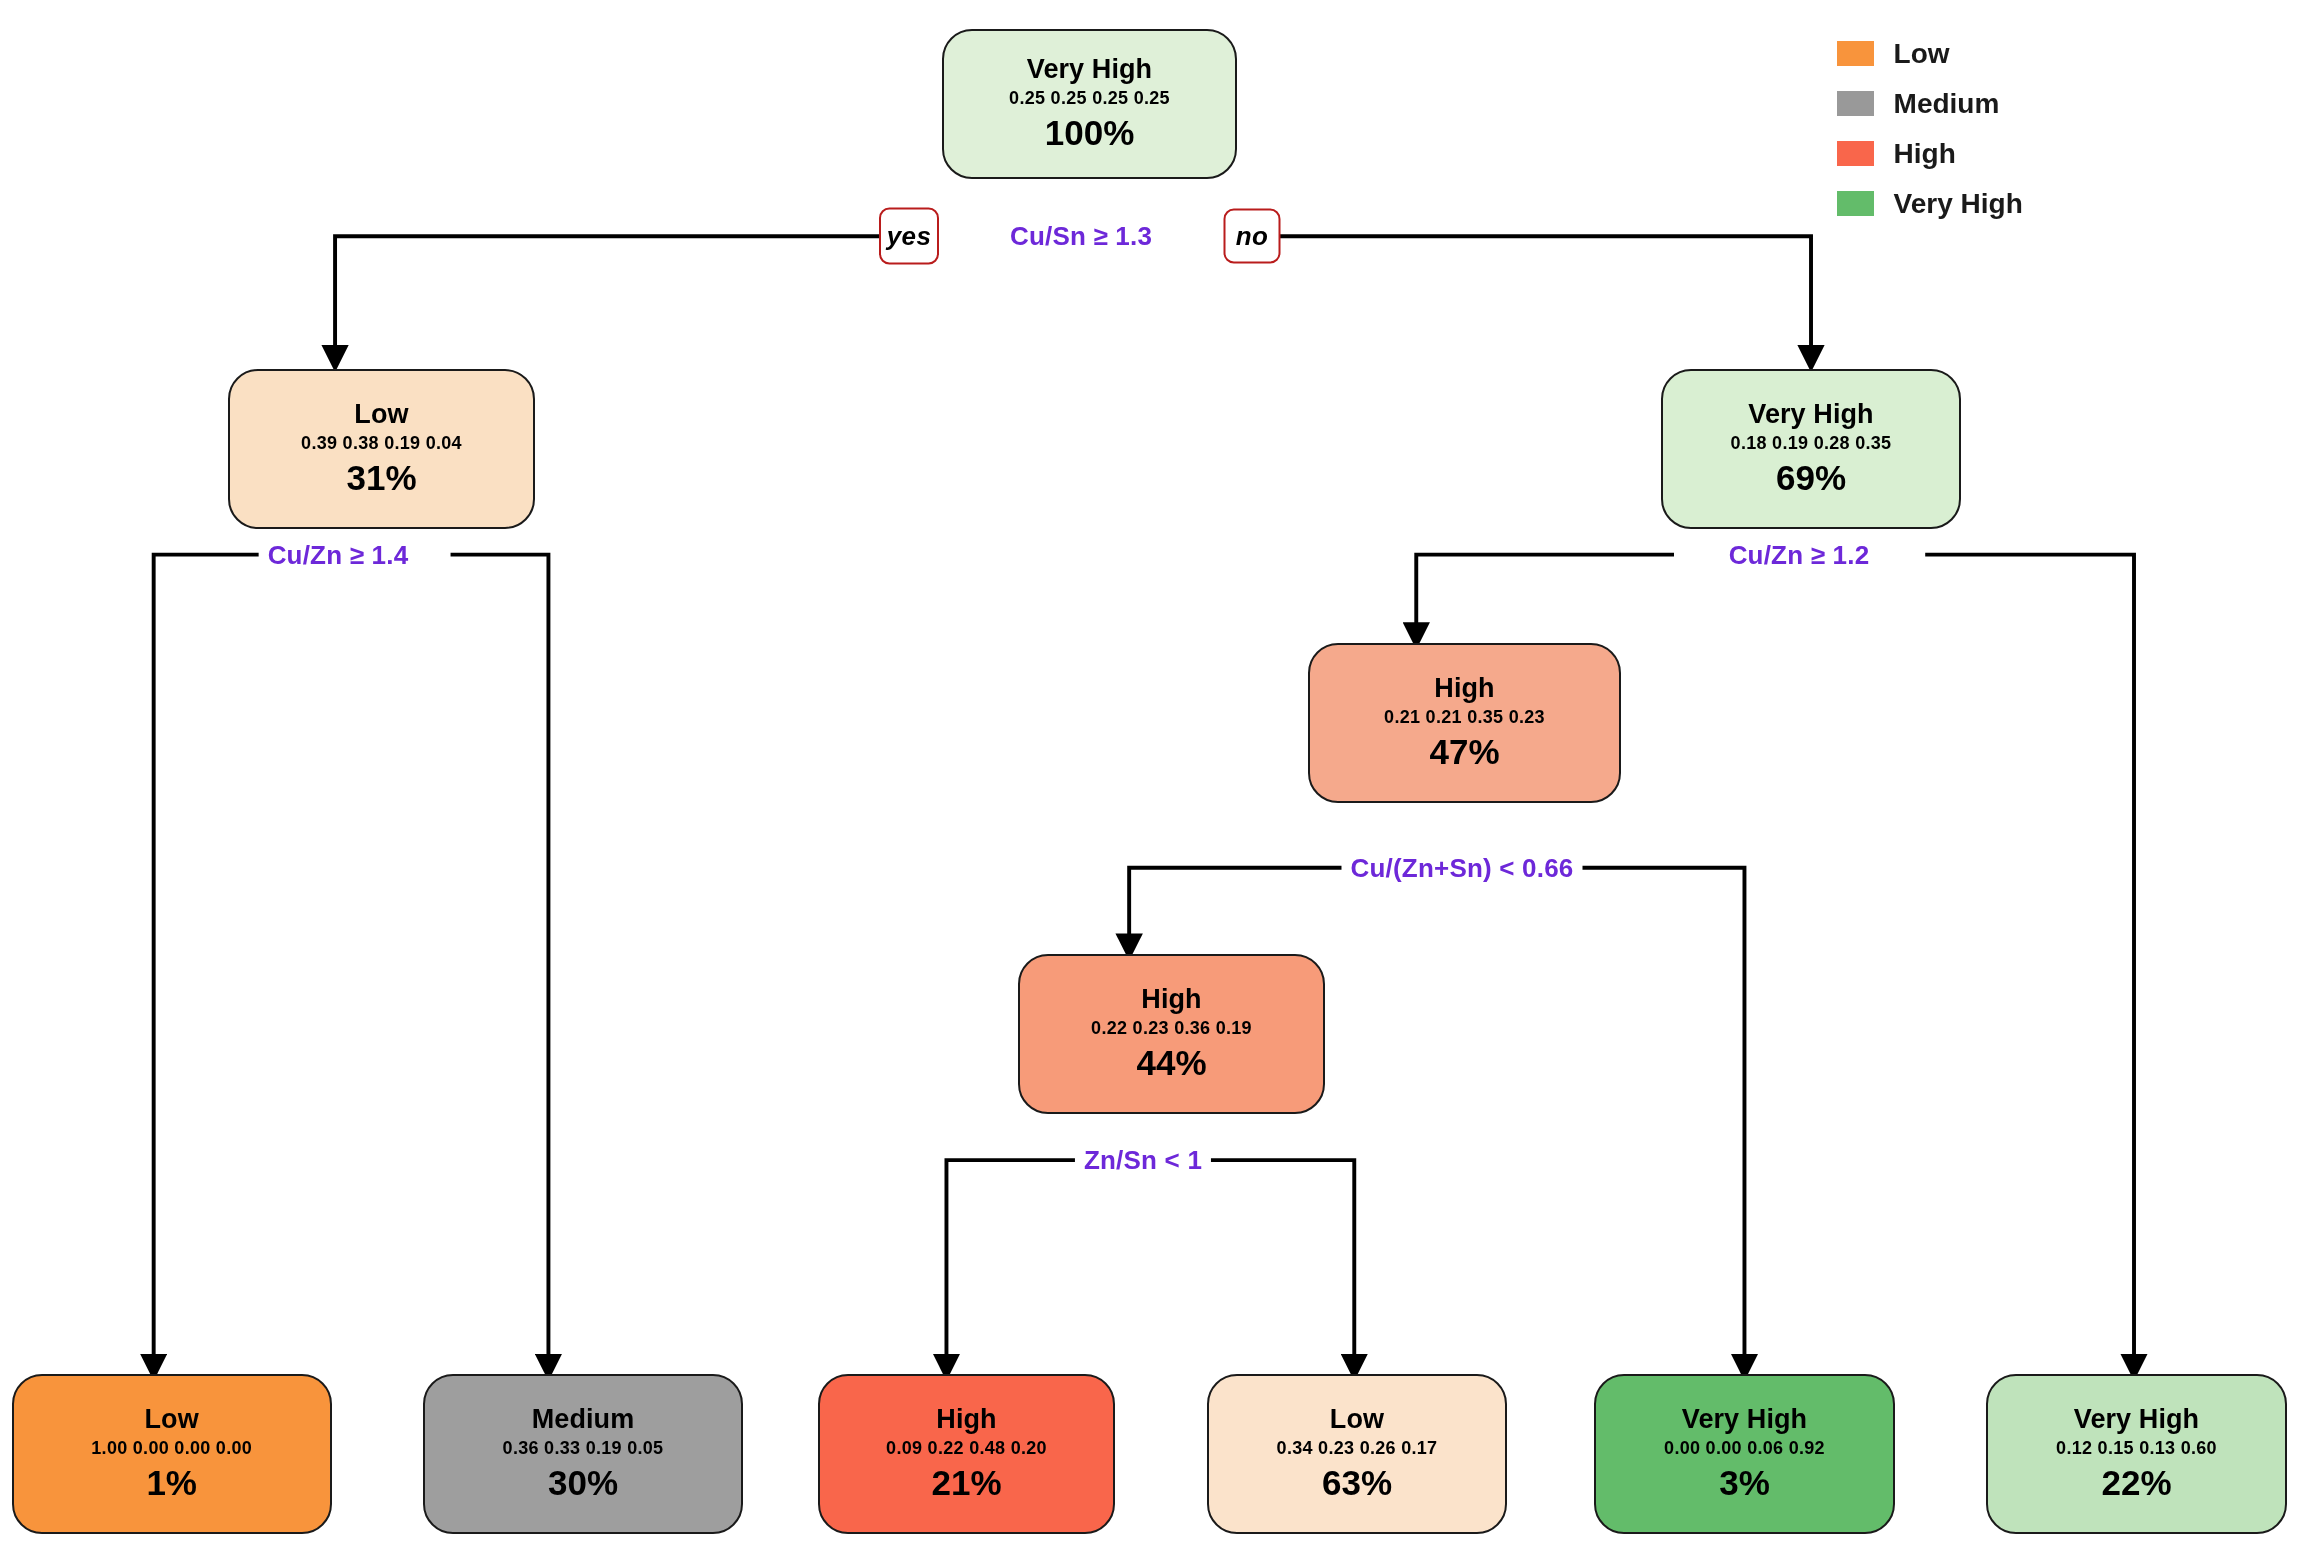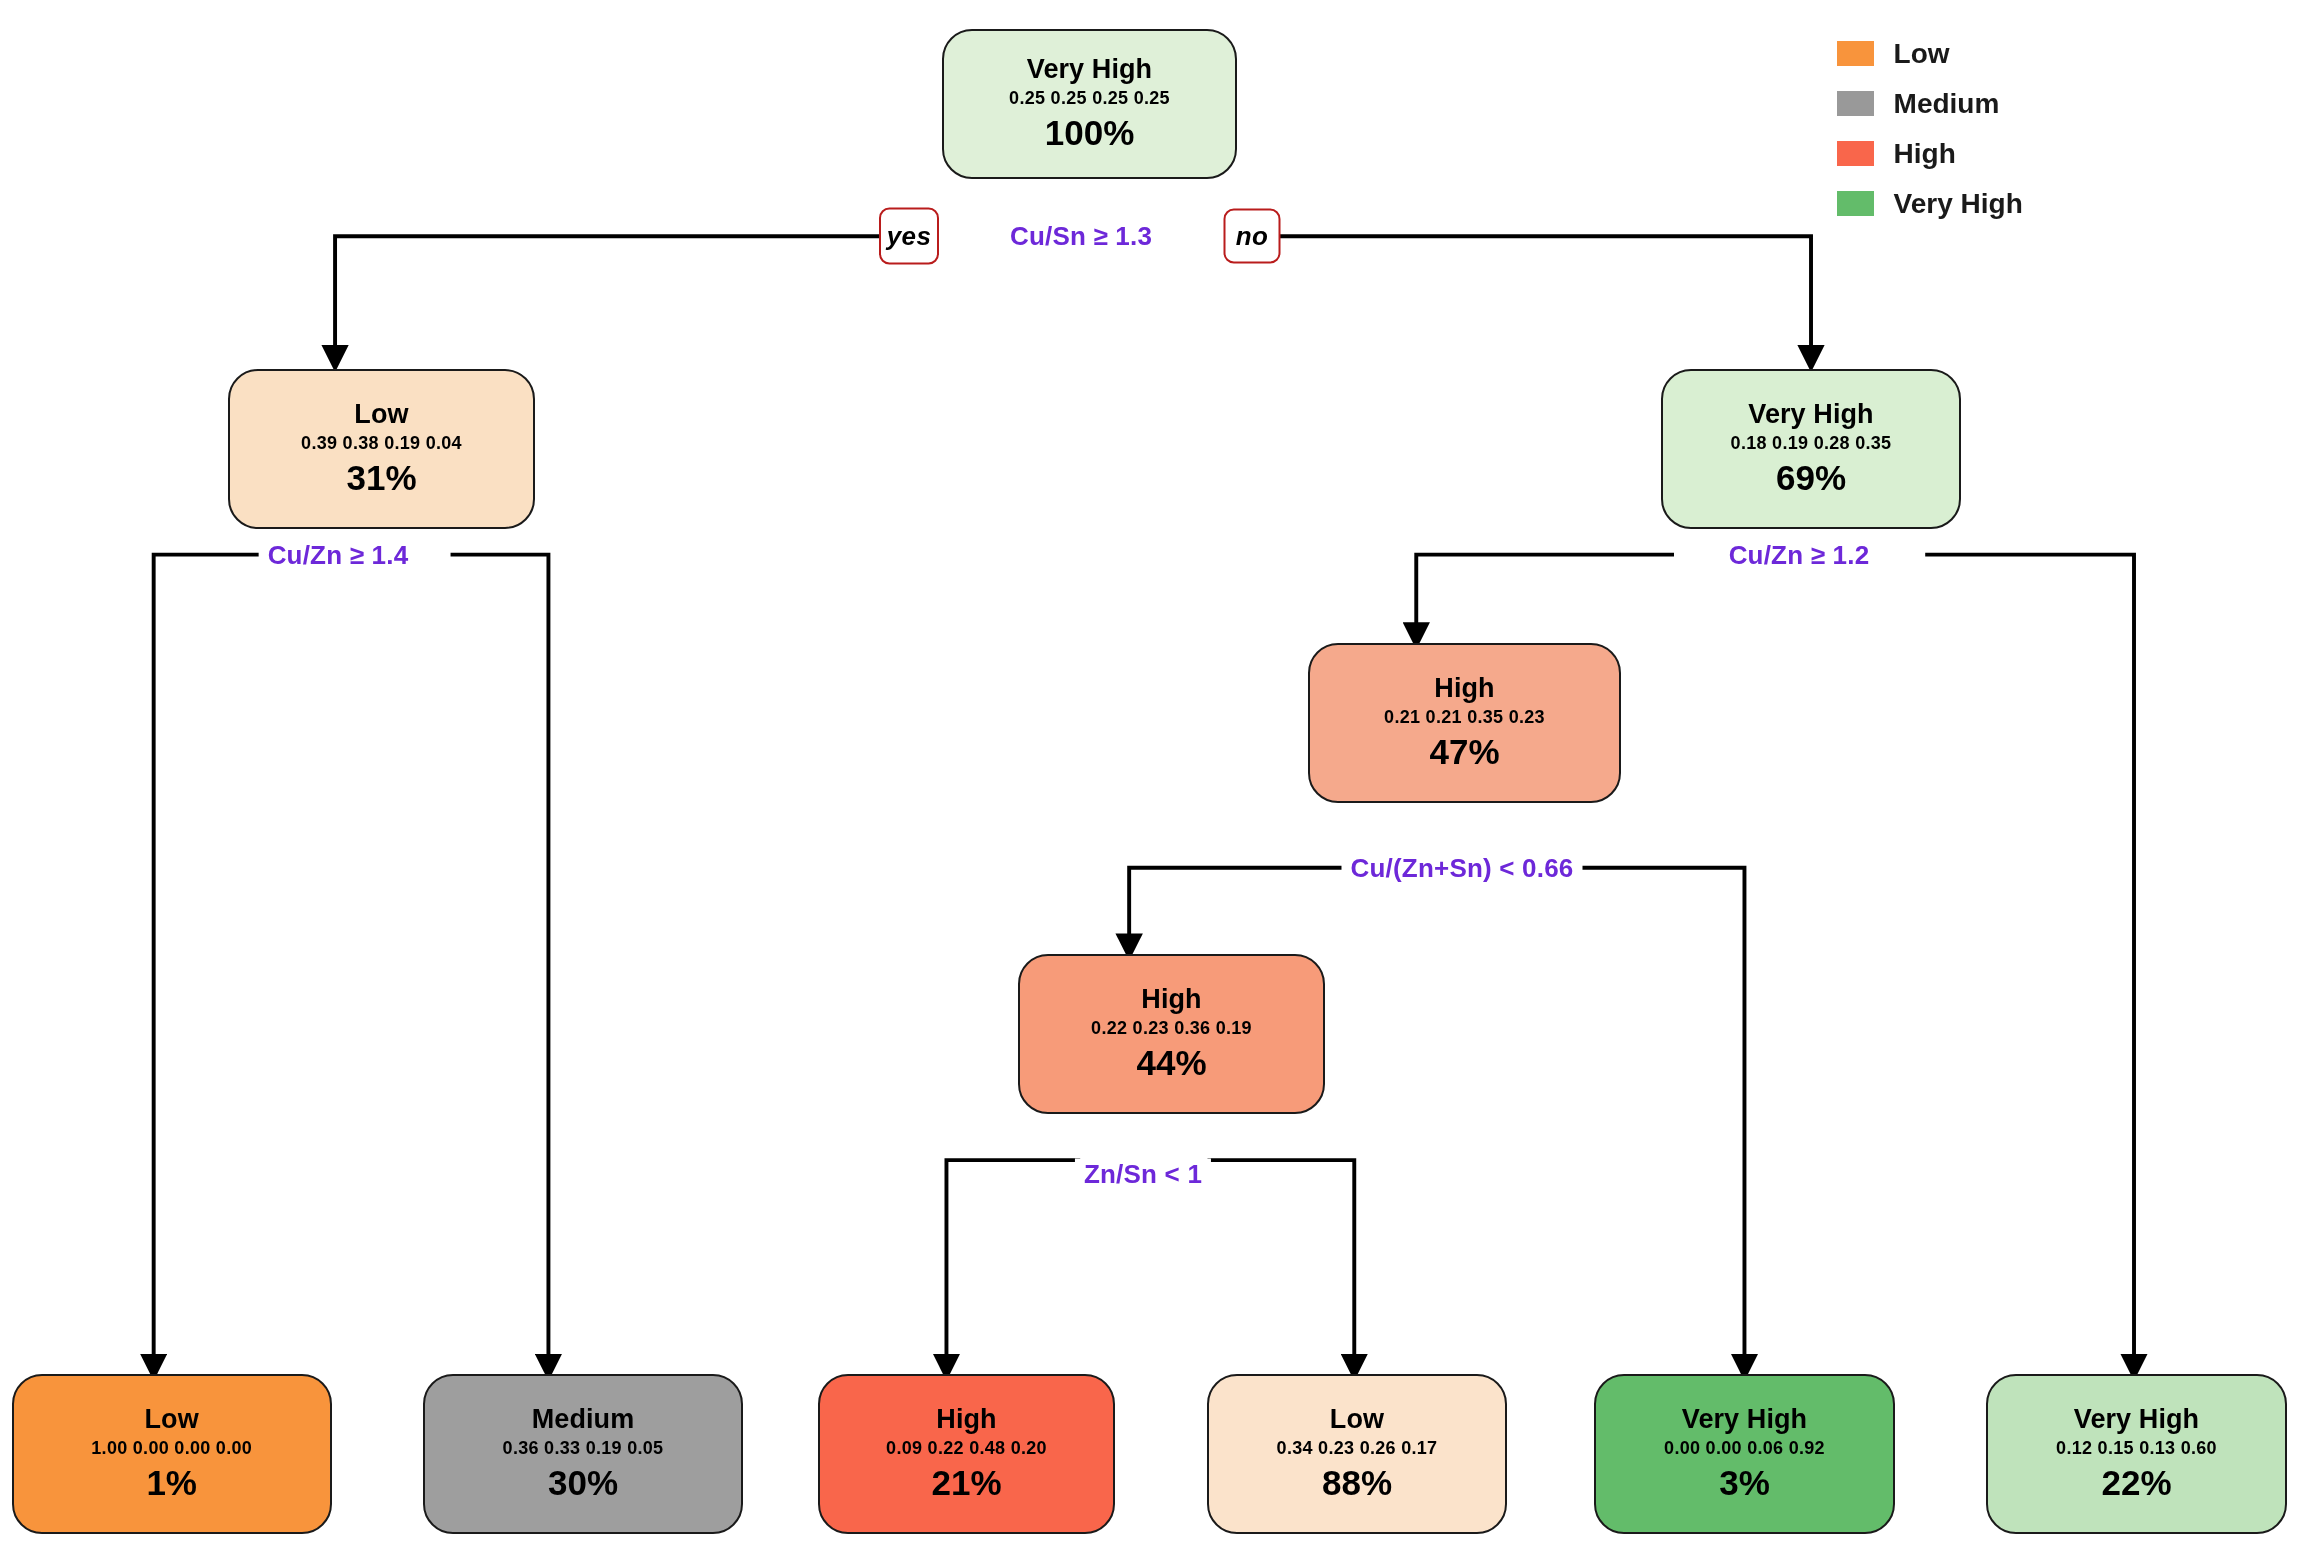--- a/index.html
+++ b/index.html
@@ -189,21 +189,21 @@
 
   <div class="node" style="left:818px; top:1374px; width:297px; height:160px; background:#F9664B;">
     <div class="n-class">High</div>
     <div class="n-probs">0.09 0.22 0.48 0.20</div>
     <div class="n-pct">21%</div>
   </div>
 
   <div class="node" style="left:1207px; top:1374px; width:300px; height:160px; background:#FBE3CB;">
     <div class="n-class">Low</div>
     <div class="n-probs">0.34 0.23 0.26  0.17</div>
-    <div class="n-pct">88%</div>
+    <div class="n-pct">63%</div>
   </div>
 
   <div class="node" style="left:1594px; top:1374px; width:301px; height:160px; background:#63BC6A;">
     <div class="n-class">Very High</div>
     <div class="n-probs">0.00 0.00 0.06  0.92</div>
     <div class="n-pct">3%</div>
   </div>
 
   <div class="node" style="left:1986px; top:1374px; width:301px; height:160px; background:#BFE3BB;">
     <div class="n-class">Very High</div>
@@ -214,21 +214,21 @@
   <div class="split-label" style="left:1081px; top:236px;">Cu/Sn ≥ 1.3</div>
   <div class="yn-pill" style="left:909px; top:236px; width:60px; height:57px;">yes</div>
   <div class="yn-pill" style="left:1252px; top:236px; width:57px; height:55px;">no</div>
 
   <div class="split-label" style="left:338px; top:555px;">Cu/Zn ≥  1.4</div>
 
   <div class="split-label" style="left:1799px; top:555px;">Cu/Zn ≥ 1.2</div>
 
   <div class="split-label" style="left:1462px; top:868px;">Cu/(Zn+Sn) &lt; 0.66</div>
 
-  <div class="split-label" style="left:1143px; top:1160px;margin-top:14px;">Zn/Sn &lt; 1</div>
+  <div class="split-label" style="left:1143px; top:1160px;">Zn/Sn &lt; 1</div>
 
   <div id="legend">
     <div class="legend-row">
       <div class="legend-swatch" style="background:#F8943C;"></div>
       <div class="legend-label">Low</div>
     </div>
     <div class="legend-row">
       <div class="legend-swatch" style="background:#999999;"></div>
       <div class="legend-label">Medium</div>
     </div>

